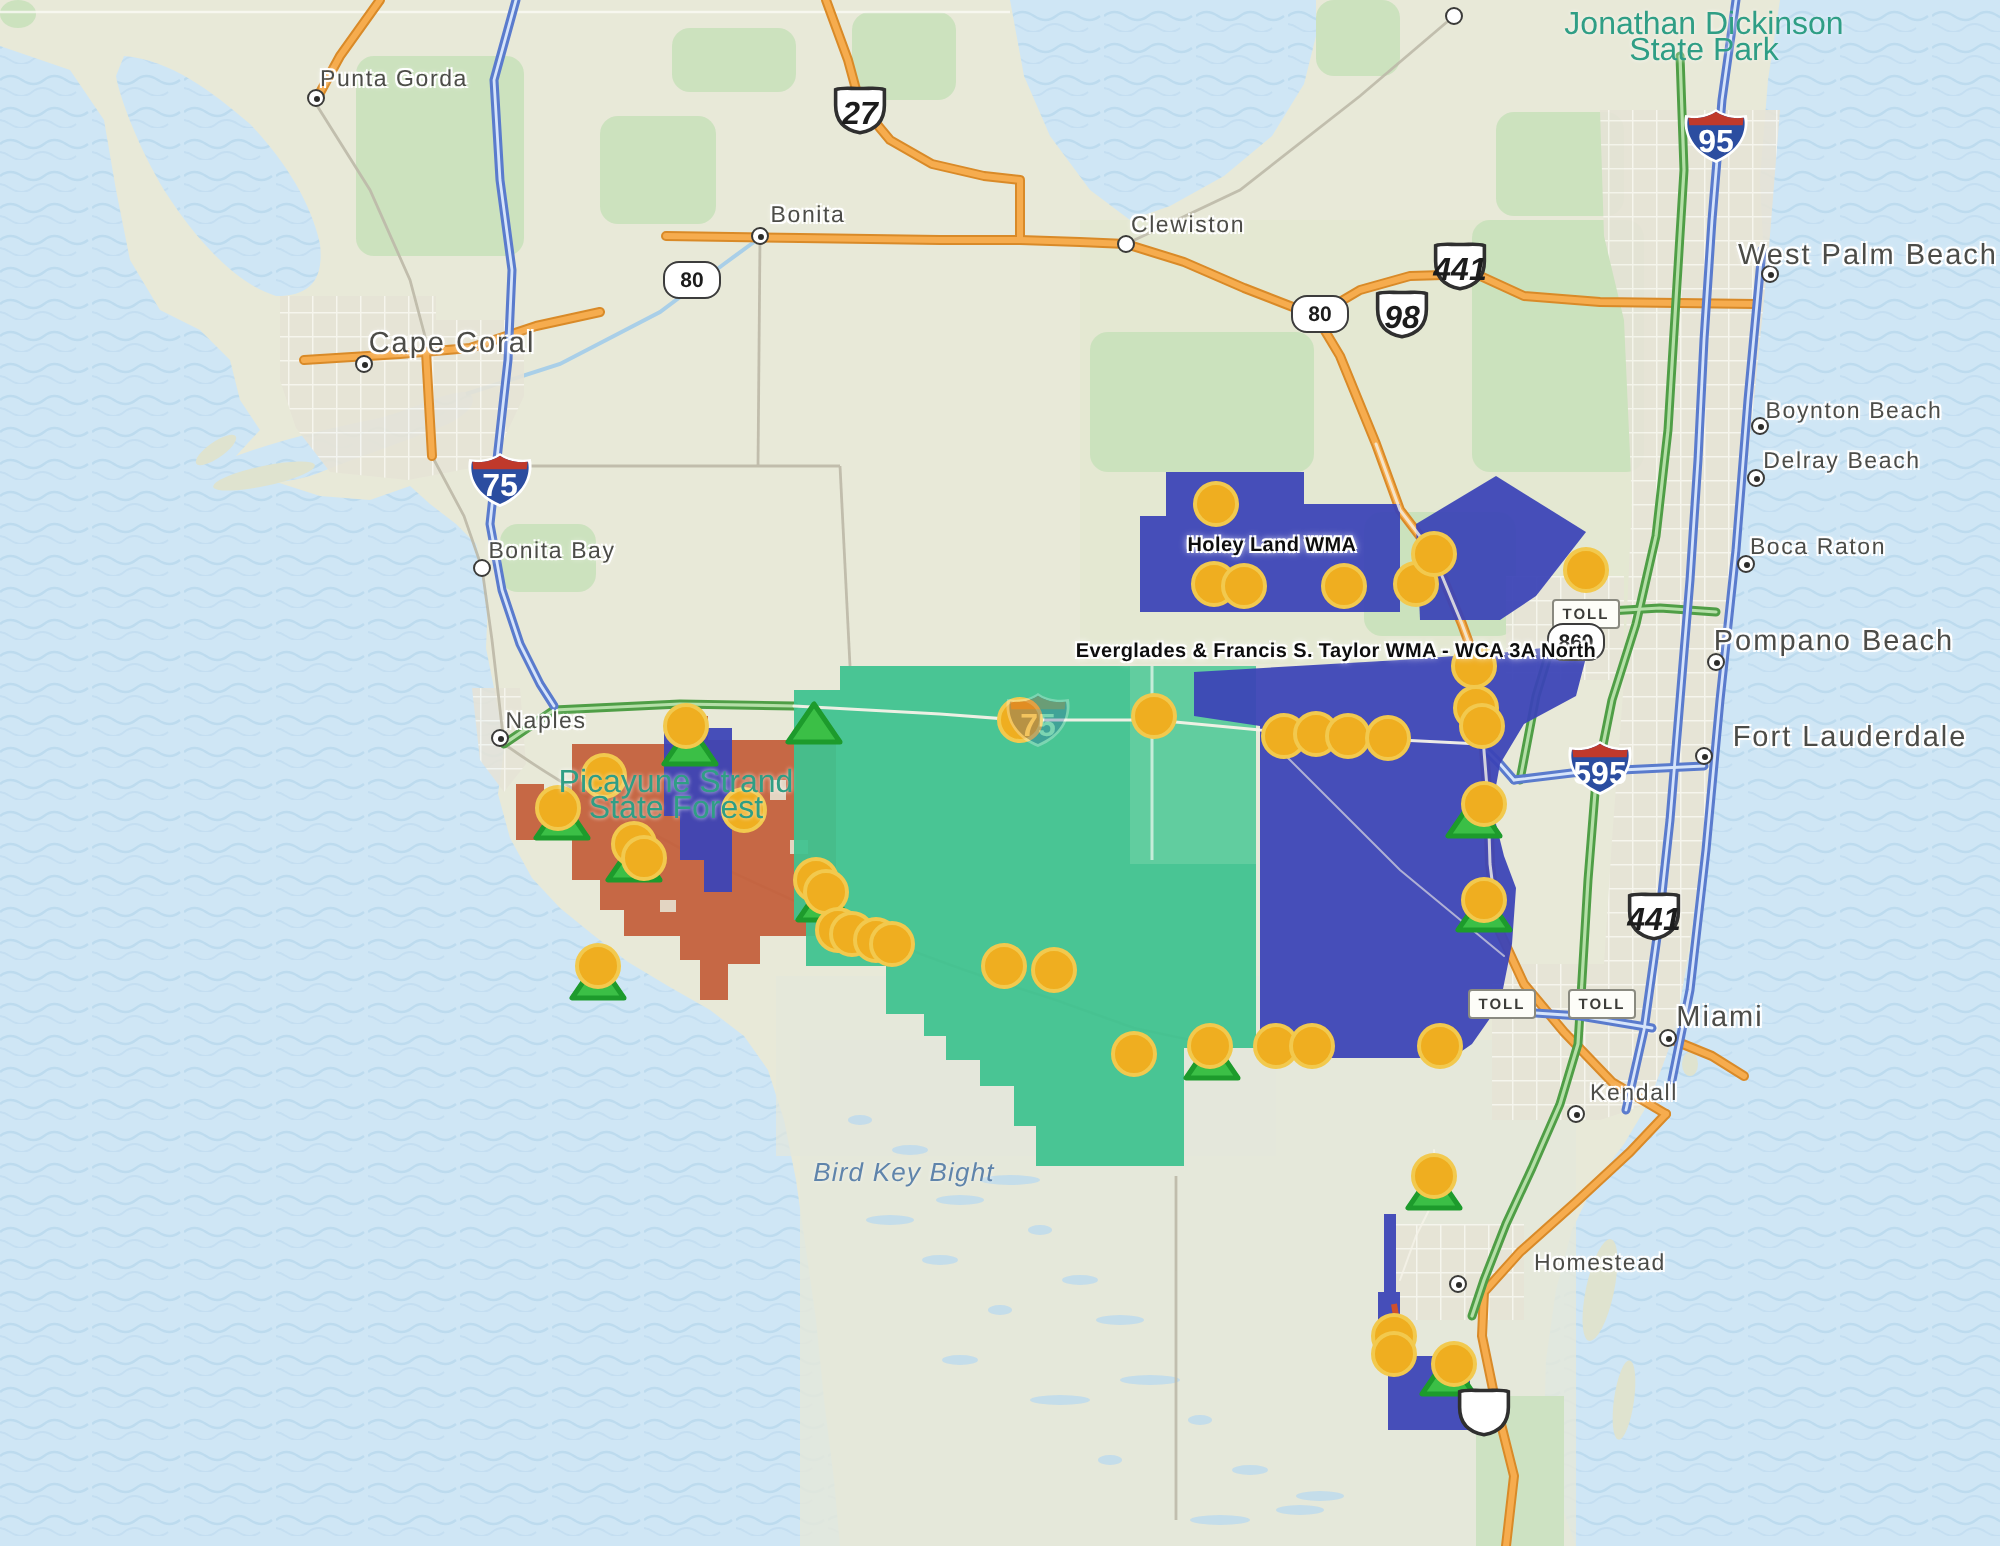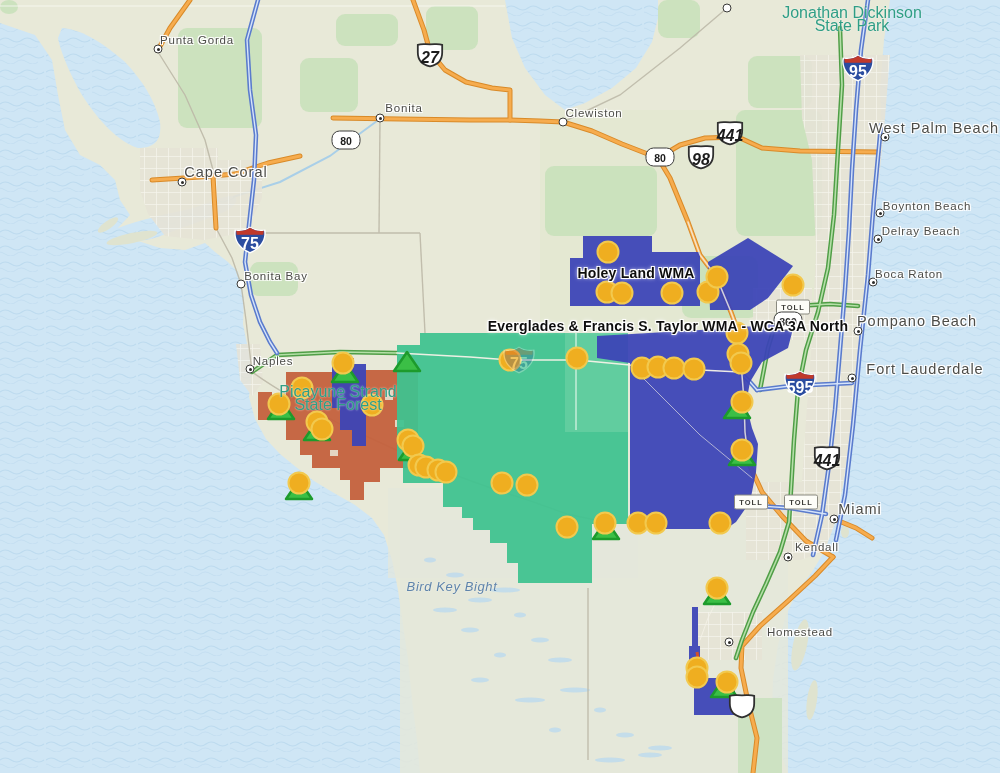--- a/index.html
+++ b/index.html
@@ -11,21 +11,21 @@
     font-weight:normal;color:var(--label-city);letter-spacing:.8px;
     text-shadow:-1px -1px 0 #fff,1px -1px 0 #fff,-1px 1px 0 #fff,1px 1px 0 #fff,0 0 3px #fff;}
   .city-label.md{font-size:11.5px;}
   .city-label.lg{font-size:14.5px;letter-spacing:1px;}
   .city-dot{position:absolute;width:9px;height:9px;border:1.6px solid #3a3a38;border-radius:50%;
     background:#fff;transform:translate(-50%,-50%);box-sizing:border-box;}
   .city-dot.town::after{content:"";position:absolute;left:50%;top:50%;width:3px;height:3px;
     border-radius:50%;background:#2c2c2a;transform:translate(-50%,-50%);}
   .city-dot.open::after{content:none;}
   .area-label{position:absolute;transform:translate(-50%,-50%);white-space:nowrap;
-    font-weight:bold;font-size:14px;color:#0d0d0d;letter-spacing:.2px;
+    font-weight:bold;font-size:10px;color:#0d0d0d;letter-spacing:.2px;
     text-shadow:-1px -1px 0 #fff,1px -1px 0 #fff,-1px 1px 0 #fff,1px 1px 0 #fff,0 0 3px #fff,0 0 5px #fff;}
   .water-label{position:absolute;transform:translate(-50%,-50%);white-space:nowrap;
     font-style:italic;font-size:13px;color:var(--label-water);letter-spacing:.6px;
     text-shadow:0 0 2px rgba(255,255,255,.7);}
   .park-label{position:absolute;transform:translate(-50%,0);text-align:center;
     font-size:16px;color:var(--label-park);line-height:13px;white-space:nowrap;
     text-shadow:0 0 2px rgba(255,255,255,.8);}
   .shield{position:absolute;transform:translate(-50%,-50%);display:flex;
     align-items:center;justify-content:center;}
   .shield svg{display:block;}

